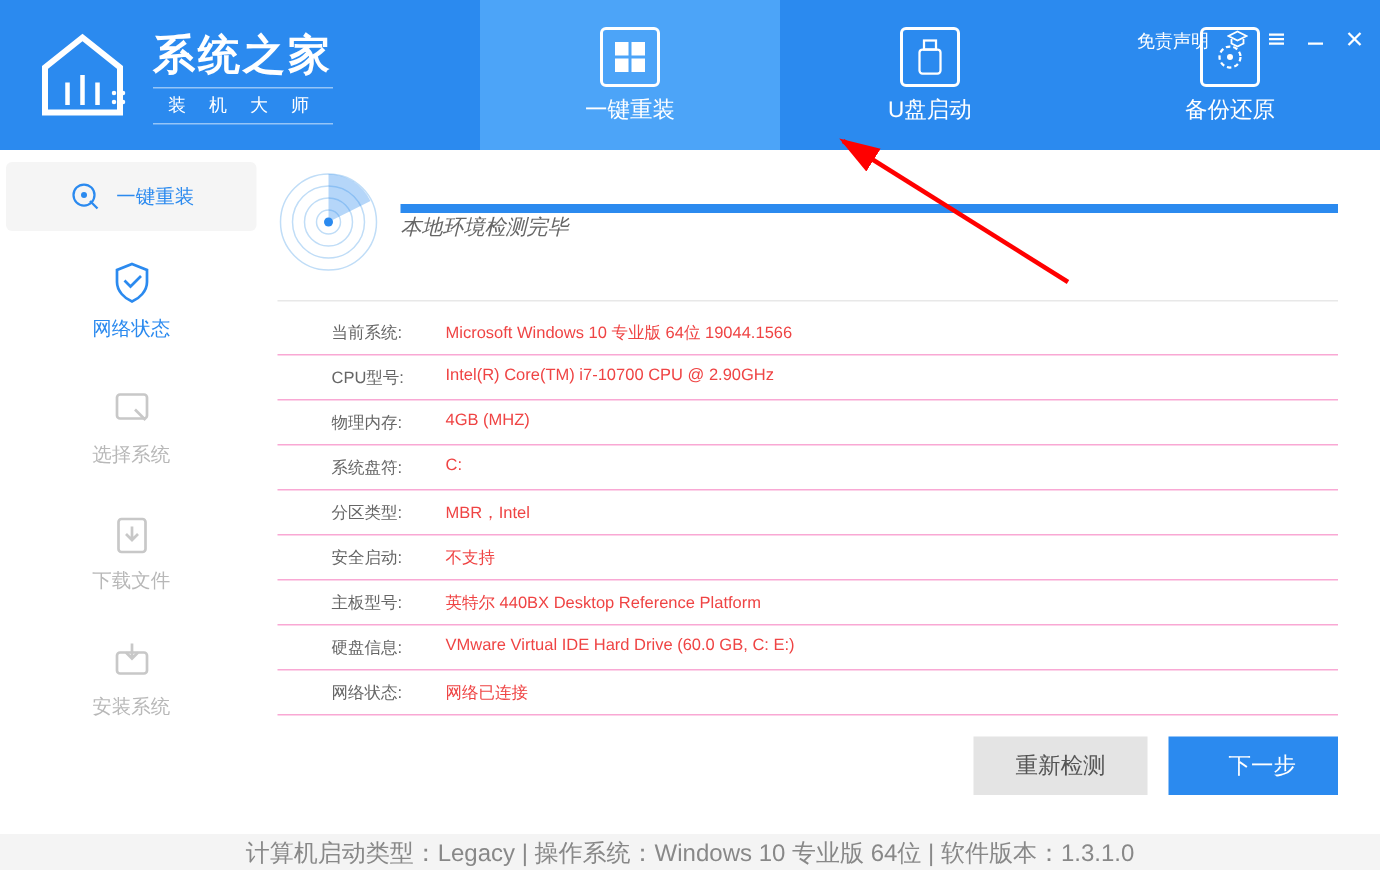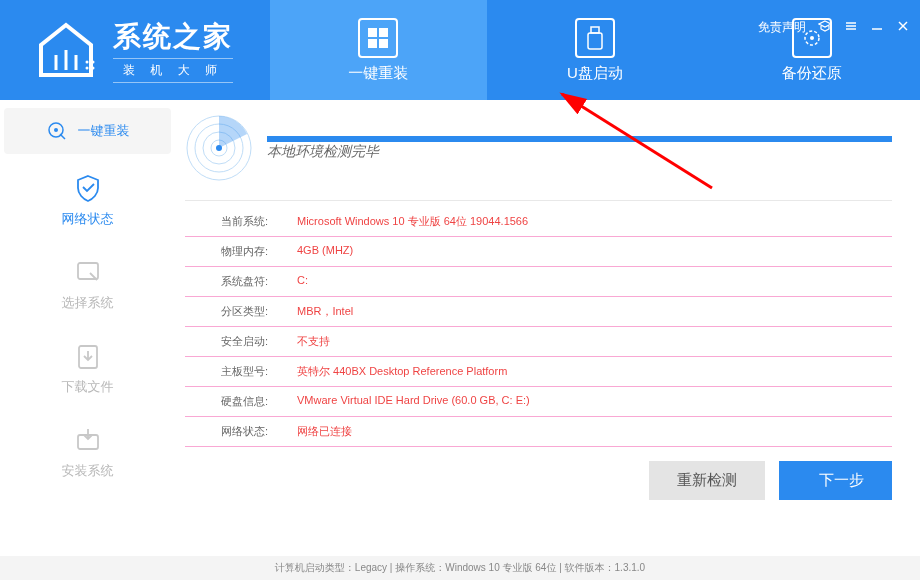--- a/index.html
+++ b/index.html
@@ -1,19 +1,19 @@
 <!DOCTYPE html>
 <html><head>
   <meta charset="utf-8">
   <style>
     * { margin: 0; padding: 0; box-sizing: border-box; font-family: "Microsoft YaHei", sans-serif; }
     body { width: 920px; height: 580px; background: #fff; overflow: hidden; position: relative; }
     
     .header { background: #2b8aef; height: 100px; display: flex; align-items: center; position: relative; }
-    .logo-section { display: flex; align-items: center; padding-left: 20px; width: 259px; margin-left: 11px; }
+    .logo-section { display: flex; align-items: center; padding-left: 20px; width: 320px; }
     .logo-icon { width: 70px; height: 60px; margin-right: 12px; }
     .logo-text { color: #fff; }
     .logo-title { font-size: 28px; font-weight: bold; letter-spacing: 2px; }
     .logo-subtitle { font-size: 12px; text-align: center; letter-spacing: 6px; border-top: 1px solid rgba(255,255,255,0.5); border-bottom: 1px solid rgba(255,255,255,0.5); padding: 3px 0; margin-top: 2px; }
     
     .top-tabs { display: flex; flex: 1; height: 100%; }
     .top-tab { flex: 1; display: flex; flex-direction: column; align-items: center; justify-content: center; color: #fff; cursor: pointer; gap: 6px; }
     .top-tab.active { background: #4ca4f8; }
     .top-tab-icon { width: 40px; height: 40px; border: 2px solid #fff; border-radius: 4px; display: flex; align-items: center; justify-content: center; }
     .top-tab-label { font-size: 15px; }
@@ -39,21 +39,21 @@
     
     .info-row { display: flex; padding: 7px 0 7px 36px; border-bottom: 1px solid #f9a8d4; font-size: 11px; }
     .info-label { width: 76px; color: #666; }
     .info-value { color: #ef4444; }
     
     .action-buttons { display: flex; justify-content: flex-end; gap: 14px; margin-top: 14px; }
     .btn { padding: 10px 28px; font-size: 15px; border: none; cursor: pointer; }
     .btn-secondary { background: #e4e4e4; color: #555; }
     .btn-primary { background: #2b8aef; color: #fff; padding-left: 40px; }
     
-    .footer { height: 24px; background: #f4f4f4; font-size: 10px; color: #888; display: flex; align-items: center; justify-content: center; }
+    .footer { height: 24px; background: #f4f4f4; font-size: 16px; color: #888; display: flex; align-items: flex-end; justify-content: center; }
     
     .arrow { position: absolute; top: 88px; left: 552px; pointer-events: none; z-index: 100; }
   </style>
 </head>
 <body>
 
 <div class="header">
   <div class="logo-section">
     <svg class="logo-icon" viewBox="0 0 70 60">
       <path d="M35 5 L60 25 L60 55 L10 55 L10 25 Z" fill="none" stroke="#fff" stroke-width="4"></path>
@@ -192,20 +192,24 @@
         <div class="detect-title">本地环境检测完毕</div>
       </div>
     </div>
     <hr class="hr-line">
 
     <div class="info-row">
         <span class="info-label">当前系统:</span>
         <span class="info-value">Microsoft Windows 10 专业版 64位 19044.1566</span>
       </div>
     <div class="info-row">
+        <span class="info-label">CPU型号:</span>
+        <span class="info-value">Intel(R) Core(TM) i7-10700 CPU @ 2.90GHz</span>
+      </div>
+    <div class="info-row">
         <span class="info-label">物理内存:</span>
         <span class="info-value">4GB (MHZ)</span>
       </div>
     <div class="info-row">
         <span class="info-label">系统盘符:</span>
         <span class="info-value">C:</span>
       </div>
     <div class="info-row">
         <span class="info-label">分区类型:</span>
         <span class="info-value">MBR，Intel</span>

